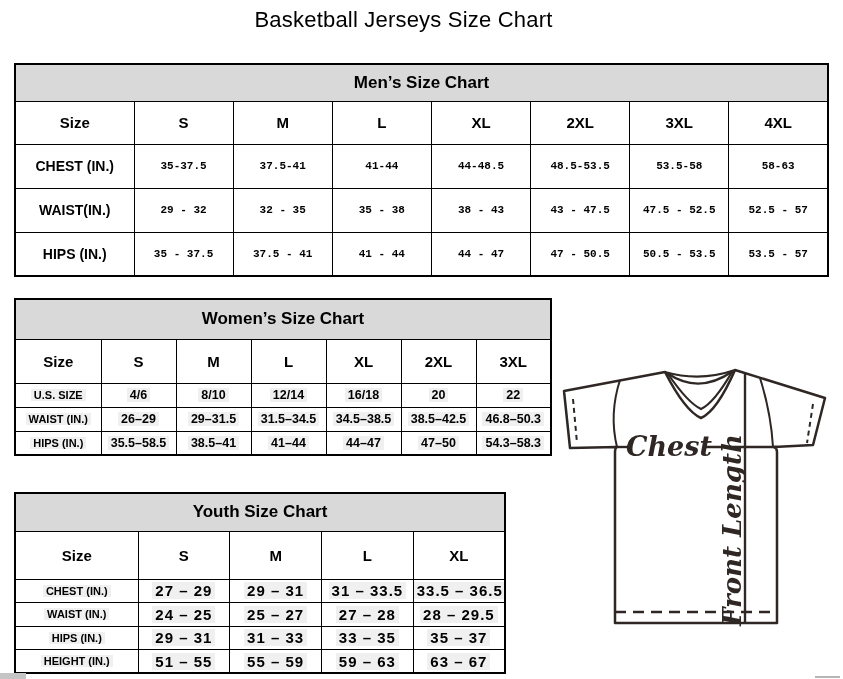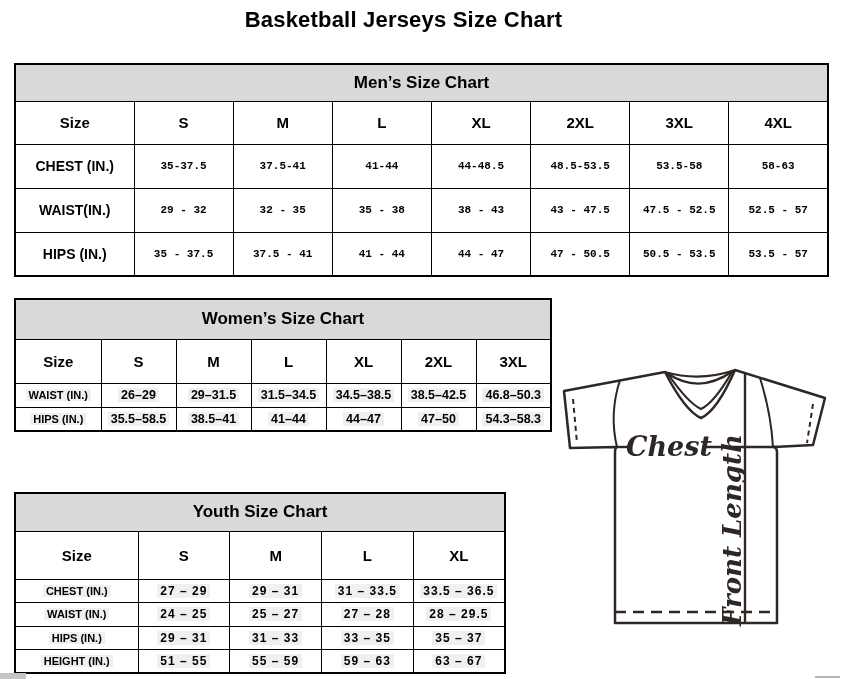--- a/index.html
+++ b/index.html
@@ -2,21 +2,21 @@
 <html><head>
 <meta charset="utf-8">
 <style>
   html,body { margin:0; padding:0; }
   body {
     width:843px; height:679px; position:relative; overflow:hidden;
     background:#ffffff; font-family:"Liberation Sans", sans-serif; color:#000;
   }
   .title {
     position:absolute; top:7px; left:0; width:807px; text-align:center;
-    font-size:22px; font-weight:bold; letter-spacing:0.2px;
+    font-size:22px; font-weight:normal; letter-spacing:0.2px;
   }
   table.tbl {
     position:absolute; border-collapse:collapse; table-layout:fixed;
     background:#fff; border:2px solid #000;
   }
   .tbl th, .tbl td {
     border:1.5px solid #000; text-align:center; vertical-align:middle;
     padding:0; font-weight:bold; overflow:hidden; white-space:nowrap;
   }
   .tbl th.band { background:#d9d9d9; font-size:17px; }
@@ -37,21 +37,21 @@
   .women tbody tr     { height:24px; }
   .women tbody th     { font-size:11px; }
   .women tbody td     { font-size:12.5px; }
 
   
   .youth { left:14px; top:492px; width:492px;border-radius:16px; }
   .youth tr.band-row  { height:38px; }
   .youth tr.size-row  { height:48px; }
   .youth tbody tr     { height:23.5px; }
   .youth tbody th     { font-size:11px; }
-  .youth tbody td     { font-size:12px; }
+  .youth tbody td     { font-size:15px; }
   .youth tbody td span { letter-spacing:1px; }
 
   
   .women tbody span, .youth tbody span { background:#f0f0f0; padding:0 3px; }
 
   .jersey-svg { position:absolute; left:560px; top:358px; }
 
   .artifact-bl { position:absolute; left:0;    top:673px; width:26px; height:6px; background:#c5c5c5; }
   .artifact-br { position:absolute; left:815px; top:676px; width:25px; height:2px; background:#b5b5b5; }
 </style>
@@ -138,20 +138,29 @@
         <th>S</th>
         <th>M</th>
         <th>L</th>
         <th>XL</th>
         <th>2XL</th>
         <th>3XL</th>
       </tr>
     </thead>
     <tbody>
       <tr>
+        <th><span>U.S. SIZE</span></th>
+        <td><span>4/6</span></td>
+        <td><span>8/10</span></td>
+        <td><span>12/14</span></td>
+        <td><span>16/18</span></td>
+        <td><span>20</span></td>
+        <td><span>22</span></td>
+      </tr>
+      <tr>
         <th><span>WAIST (IN.)</span></th>
         <td><span>26–29</span></td>
         <td><span>29–31.5</span></td>
         <td><span>31.5–34.5</span></td>
         <td><span>34.5–38.5</span></td>
         <td><span>38.5–42.5</span></td>
         <td><span>46.8–50.3</span></td>
       </tr>
       <tr>
         <th><span>HIPS (IN.)</span></th>

